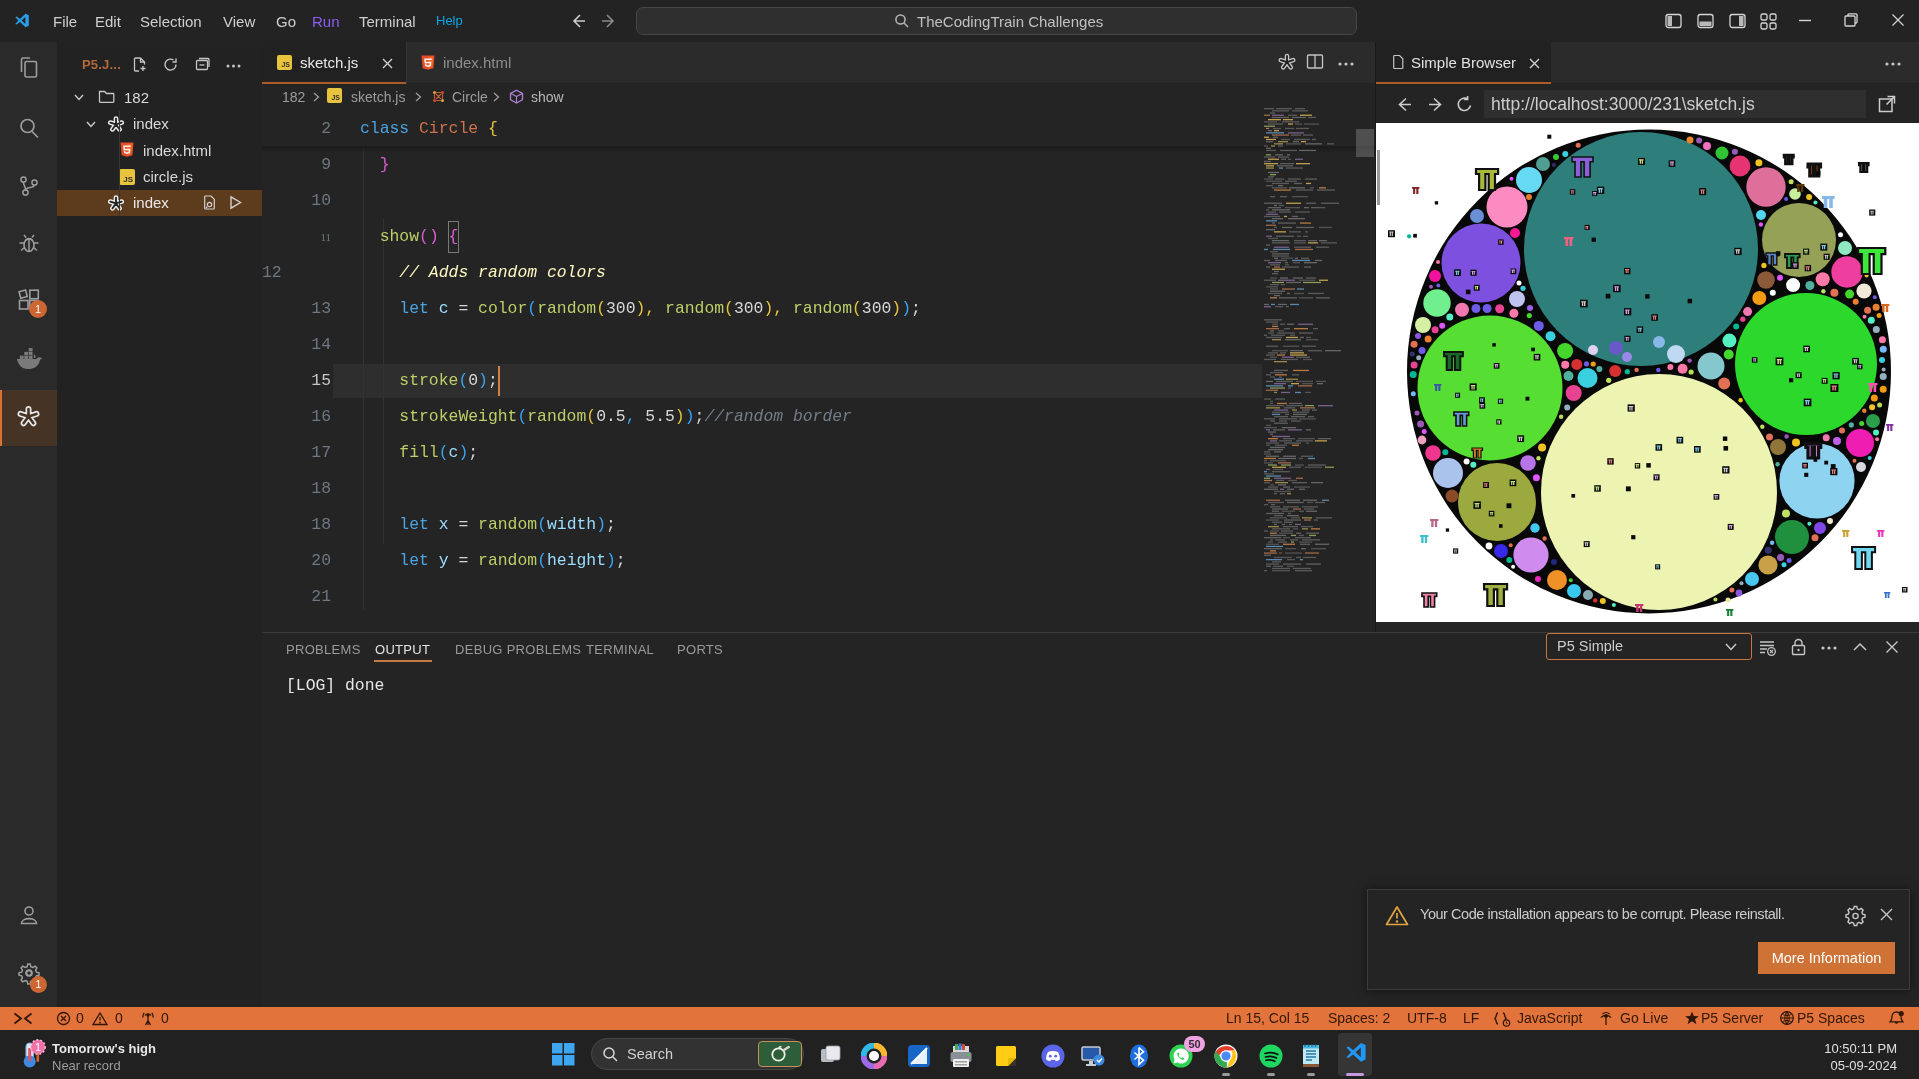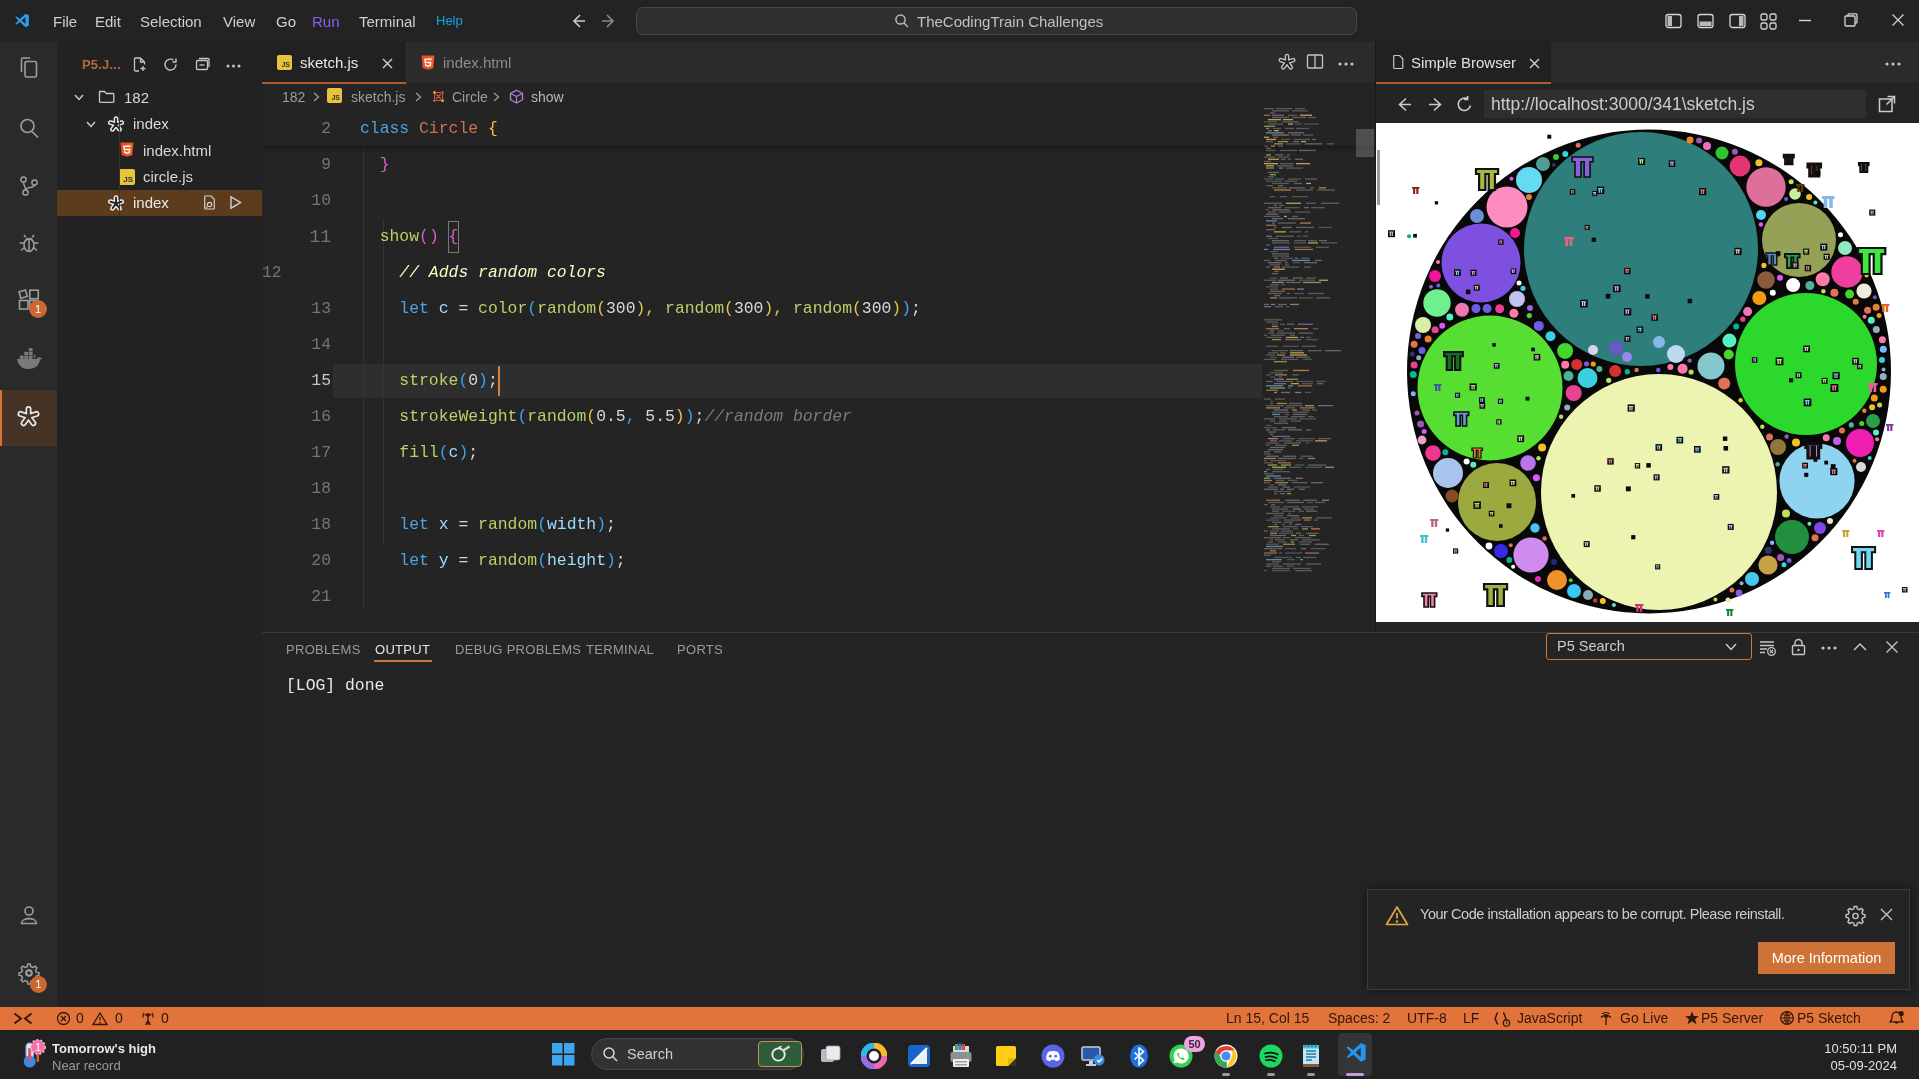--- a/index.html
+++ b/index.html
@@ -238,21 +238,21 @@
     <path d="M7.5 1.2 L13.5 4.5 V10.7 L7.5 14 L1.5 10.7 V4.5 Z" stroke="#b180d7" stroke-width="1.3"></path>
     <path d="M7.5 7.5 V14 M7.5 7.5 L1.8 4.6 M7.5 7.5 L13.2 4.6" stroke="#b180d7" stroke-width="1.1"></path>
   </svg>
 <div class="abs" style="left:531px;top:89px;white-space:pre;font-size:14px;color:#b8b8b8">show</div>
 <div class="abs" style="left:333px;top:363.5px;width:929px;height:34px;background:#2e2e2e"></div>
 <div class="abs" style="left:363px;top:147px;width:1px;height:462px;background:#333333"></div>
 <div class="abs" style="left:383px;top:219px;width:1px;height:325px;background:#333333"></div>
 <div class="abs" style="left:262px;top:146.5px;width:69px;height:36px;line-height:36px;font-family:'Liberation Mono',monospace;font-size:16.4px;color:#6e7681;text-align:right;font-weight:normal">9</div>
 <div class="abs" style="left:360.0px;top:146.5px;height:36px;line-height:36px;font-family:'Liberation Mono',monospace;font-size:16.4px;white-space:pre"><span style="color:#D75FD0;">  }</span></div>
 <div class="abs" style="left:262px;top:182.5px;width:69px;height:36px;line-height:36px;font-family:'Liberation Mono',monospace;font-size:16.4px;color:#6e7681;text-align:right;font-weight:normal">10</div>
-<div class="abs" style="left:262px;top:218.5px;width:69px;height:36px;line-height:36px;font-family:Liberation Mono, monospace;font-size:18px;color:#6e7681;text-align:right;font-weight:normal">11</div>
+<div class="abs" style="left:262px;top:218.5px;width:69px;height:36px;line-height:36px;font-family:Liberation Serif, serif;font-size:11px;color:#6e7681;text-align:right;font-weight:normal">11</div>
 <div class="abs" style="left:360.0px;top:218.5px;height:36px;line-height:36px;font-family:'Liberation Mono',monospace;font-size:16.4px;white-space:pre"><span style="color:#d4d4d4;">  </span><span style="color:#BCCF68;">show</span><span style="color:#D75FD0;">()</span><span style="color:#d4d4d4;"> </span><span style="color:#D75FD0;">{</span></div>
 <div class="abs" style="left:262px;top:254.5px;width:69px;height:36px;line-height:36px;font-family:'Liberation Mono',monospace;font-size:16.4px;color:#6e7681;text-align:left;font-weight:normal">12</div>
 <div class="abs" style="left:360.0px;top:254.5px;height:36px;line-height:36px;font-family:'Liberation Mono',monospace;font-size:16.4px;white-space:pre"><span style="color:#d4d4d4;">    </span><span style="color:#fef9c3;font-style:italic">// Adds random colors</span></div>
 <div class="abs" style="left:262px;top:290.5px;width:69px;height:36px;line-height:36px;font-family:'Liberation Mono',monospace;font-size:16.4px;color:#6e7681;text-align:right;font-weight:normal">13</div>
 <div class="abs" style="left:360.0px;top:290.5px;height:36px;line-height:36px;font-family:'Liberation Mono',monospace;font-size:16.4px;white-space:pre"><span style="color:#d4d4d4;">    </span><span style="color:#4BA3E3;">let</span><span style="color:#d4d4d4;"> </span><span style="color:#9CDCFE;">c</span><span style="color:#d4d4d4;"> </span><span style="color:#d4d4d4;">=</span><span style="color:#d4d4d4;"> </span><span style="color:#BCCF68;">color</span><span style="color:#39A3EF;">(</span><span style="color:#BCCF68;">random</span><span style="color:#E7C33B;">(</span><span style="color:#d8d8d8;">300</span><span style="color:#E7C33B;">)</span><span style="color:#E7C33B;">,</span><span style="color:#d4d4d4;"> </span><span style="color:#BCCF68;">random</span><span style="color:#E7C33B;">(</span><span style="color:#d8d8d8;">300</span><span style="color:#E7C33B;">)</span><span style="color:#E7C33B;">,</span><span style="color:#d4d4d4;"> </span><span style="color:#BCCF68;">random</span><span style="color:#E7C33B;">(</span><span style="color:#d8d8d8;">300</span><span style="color:#E7C33B;">)</span><span style="color:#39A3EF;">)</span><span style="color:#d4d4d4;">;</span></div>
 <div class="abs" style="left:262px;top:326.5px;width:69px;height:36px;line-height:36px;font-family:'Liberation Mono',monospace;font-size:16.4px;color:#6e7681;text-align:right;font-weight:normal">14</div>
 <div class="abs" style="left:262px;top:362.5px;width:69px;height:36px;line-height:36px;font-family:'Liberation Mono',monospace;font-size:16.4px;color:#c6c6c6;text-align:right;font-weight:normal">15</div>
 <div class="abs" style="left:360.0px;top:362.5px;height:36px;line-height:36px;font-family:'Liberation Mono',monospace;font-size:16.4px;white-space:pre"><span style="color:#d4d4d4;">    </span><span style="color:#BCCF68;">stroke</span><span style="color:#39A3EF;">(</span><span style="color:#d8d8d8;">0</span><span style="color:#39A3EF;">)</span><span style="color:#d4d4d4;">;</span></div>
 <div class="abs" style="left:262px;top:398.5px;width:69px;height:36px;line-height:36px;font-family:'Liberation Mono',monospace;font-size:16.4px;color:#6e7681;text-align:right;font-weight:normal">16</div>
 <div class="abs" style="left:360.0px;top:398.5px;height:36px;line-height:36px;font-family:'Liberation Mono',monospace;font-size:16.4px;white-space:pre"><span style="color:#d4d4d4;">    </span><span style="color:#BCCF68;">strokeWeight</span><span style="color:#39A3EF;">(</span><span style="color:#BCCF68;">random</span><span style="color:#E7C33B;">(</span><span style="color:#d8d8d8;">0.5</span><span style="color:#39A3EF;">,</span><span style="color:#d4d4d4;"> </span><span style="color:#d8d8d8;">5.5</span><span style="color:#E7C33B;">)</span><span style="color:#39A3EF;">)</span><span style="color:#d4d4d4;">;</span><span style="color:#767D87;font-style:italic">//random border</span></div>
@@ -783,21 +783,21 @@
 <svg class="abs" style="left:1394px;top:95px;" width="19" height="19" viewBox="0 0 19 19" fill="none">
     <path d="M12 3.5 L5.5 9.5 L12 15.5 M5.5 9.5 H17" stroke="#cccccc" stroke-width="1.6"></path>
   </svg>
 <svg class="abs" style="left:1427px;top:95px;" width="19" height="19" viewBox="0 0 19 19" fill="none">
     <path d="M7 3.5 L13.5 9.5 L7 15.5 M13.5 9.5 H2" stroke="#cccccc" stroke-width="1.6"></path>
   </svg>
 <svg class="abs" style="left:1455px;top:95px;" width="19" height="19" viewBox="0 0 19 19" fill="none">
     <path d="M15.5 10.5 A6.2 6.2 0 1 1 12.6 4.0 M12.6 1 V4.4 H9.2" stroke="#cccccc" stroke-width="1.6"></path>
   </svg>
 <div class="abs" style="left:1484px;top:90px;width:382px;height:28px;background:#2f2f2f"></div>
-<div class="abs" style="left:1491px;top:94px;white-space:pre;font-size:17.5px;color:#cccccc">http://localhost:3000/341\sketch.js</div>
+<div class="abs" style="left:1491px;top:94px;white-space:pre;font-size:17.5px;color:#cccccc">http://localhost:3000/231\sketch.js</div>
 <svg class="abs" style="left:1877px;top:94px;" width="20" height="20" viewBox="0 0 20 20" fill="none">
     <rect x="2.5" y="5" width="12.5" height="12.5" stroke="#cccccc" stroke-width="1.5"></rect>
     <path d="M10.5 2.5 H17.5 V9.5 M17 3 L9.5 10.5" stroke="#cccccc" stroke-width="1.5"></path>
   </svg>
 <div class="abs" style="left:1376px;top:123px;width:543px;height:1px;background:#ffffff"></div>
 <div class="abs" style="left:1377px;top:150px;width:3px;height:55px;background:#9a9a9a;z-index:5"></div>
 <svg class="abs" style="left:1376px;top:124px;background:#ffffff" width="543" height="498" viewBox="0 0 543 498" fill="none">
     <circle cx="273" cy="247.5" r="242" fill="#080808"></circle>
     <circle cx="265" cy="125" r="117" fill="#2E7F7B"></circle>
     <circle cx="283" cy="368" r="118" fill="#EDF4B2"></circle>
@@ -1193,21 +1193,21 @@
 <div class="abs" style="left:1375px;top:42px;width:1px;height:590px;background:#191919"></div>
 <div class="abs" style="left:262px;top:632px;width:1657px;height:375px;background:#242424;border-top:1px solid #3a3a3a"></div>
 <div class="abs" style="left:286px;top:642px;white-space:pre;font-size:13px;color:#9a9a9a;letter-spacing:0.3px">PROBLEMS</div>
 <div class="abs" style="left:375px;top:642px;white-space:pre;font-size:13px;color:#e4e4e4;letter-spacing:0.3px">OUTPUT</div>
 <div class="abs" style="left:455px;top:642px;white-space:pre;font-size:13px;color:#9a9a9a;letter-spacing:0.3px">DEBUG PROBLEMS</div>
 <div class="abs" style="left:586px;top:642px;white-space:pre;font-size:13px;color:#9a9a9a;letter-spacing:0.3px">TERMINAL</div>
 <div class="abs" style="left:677px;top:642px;white-space:pre;font-size:13px;color:#9a9a9a;letter-spacing:0.3px">PORTS</div>
 <div class="abs" style="left:374px;top:660px;width:58px;height:2px;background:#c57a44"></div>
 <div class="abs" style="left:286px;top:676px;white-space:pre;font-family:'Liberation Mono',monospace;font-size:16.4px;color:#e8e8e8">[LOG] done</div>
 <div class="abs" style="left:1546px;top:633px;width:206px;height:27px;background:#242424;border:1px solid #c8763c;border-radius:3px"></div>
-<div class="abs" style="left:1557px;top:638px;white-space:pre;font-size:14.5px;color:#cccccc">P5 Search</div>
+<div class="abs" style="left:1557px;top:638px;white-space:pre;font-size:14.5px;color:#cccccc">P5 Simple</div>
 <svg class="abs" style="left:1724px;top:641px;" width="14" height="12" viewBox="0 0 14 12" fill="none">
     <path d="M2 3 L7 8.5 L12 3" stroke="#cccccc" stroke-width="1.4"></path>
   </svg>
 <svg class="abs" style="left:1758px;top:639px;" width="19" height="17" viewBox="0 0 19 17" fill="none">
     <path d="M2 3 H16 M2 6.5 H16 M2 10 H9 M2 13.5 H7" stroke="#c5c5c5" stroke-width="1.5"></path>
     <circle cx="13.5" cy="12.5" r="3.8" fill="#242424" stroke="#c5c5c5" stroke-width="1.3"></circle>
     <path d="M12 11 L15 14 M15 11 L12 14" stroke="#c5c5c5" stroke-width="1.1"></path>
   </svg>
 <svg class="abs" style="left:1790px;top:638px;" width="17" height="18" viewBox="0 0 17 18" fill="none">
     <rect x="2.5" y="7.5" width="12" height="9" rx="1" stroke="#c5c5c5" stroke-width="1.4"></rect>
@@ -1261,21 +1261,21 @@
   </svg>
 <div class="abs" style="left:1620px;top:1010px;white-space:pre;font-size:14px;color:#301708">Go Live</div>
 <svg class="abs" style="left:1684px;top:1010px;" width="16" height="16" viewBox="0 0 16 16" fill="none">
     <path d="M8 1.5 L9.8 6 L14.8 6.2 L11 9.3 L12.4 14.2 L8 11.3 L3.6 14.2 L5 9.3 L1.2 6.2 L6.2 6 Z" fill="#301708"></path>
   </svg>
 <div class="abs" style="left:1701px;top:1010px;white-space:pre;font-size:14px;color:#301708">P5 Server</div>
 <svg class="abs" style="left:1779px;top:1010px;" width="16" height="16" viewBox="0 0 16 16" fill="none">
     <circle cx="8" cy="8" r="6.3" stroke="#301708" stroke-width="1.2"></circle>
     <path d="M8 1.7 V14.3 M1.7 8 H14.3 M3.5 4 C6 6 10 6 12.5 4 M3.5 12 C6 10 10 10 12.5 12 M8 1.7 C5 5 5 11 8 14.3 M8 1.7 C11 5 11 11 8 14.3" stroke="#301708" stroke-width="1" fill="none"></path>
   </svg>
-<div class="abs" style="left:1797px;top:1010px;white-space:pre;font-size:14px;color:#301708">P5 Sketch</div>
+<div class="abs" style="left:1797px;top:1010px;white-space:pre;font-size:14px;color:#301708">P5 Spaces</div>
 <svg class="abs" style="left:1888px;top:1010px;" width="17" height="16" viewBox="0 0 17 16" fill="none">
     <path d="M8.5 2 A4.5 4.5 0 0 1 13 6.5 C13 10 14 11 14.8 11.8 H2.2 C3 11 4 10 4 6.5 A4.5 4.5 0 0 1 8.5 2 M7 12 A1.6 1.6 0 0 0 10 12" stroke="#301708" stroke-width="1.3" fill="none"></path>
     <circle cx="13.2" cy="3.5" r="2.6" fill="#301708"></circle>
   </svg>
 <div class="abs" style="left:0px;top:1030px;width:1919px;height:49px;background:#212121"></div>
 <svg class="abs" style="left:20px;top:1039px;" width="28" height="30" viewBox="0 0 28 30" fill="none">
     <rect x="6" y="4" width="7.5" height="16" rx="3.7" fill="#dce8f5" stroke="#7aa8d8" stroke-width="1.2"></rect>
     <circle cx="9.7" cy="22.5" r="6" fill="#3f8ae0"></circle>
     <rect x="8.2" y="9" width="3" height="13" fill="#e05565"></rect>
     <rect x="16.5" y="12" width="2.6" height="11" rx="1.3" fill="#d86030"></rect>

